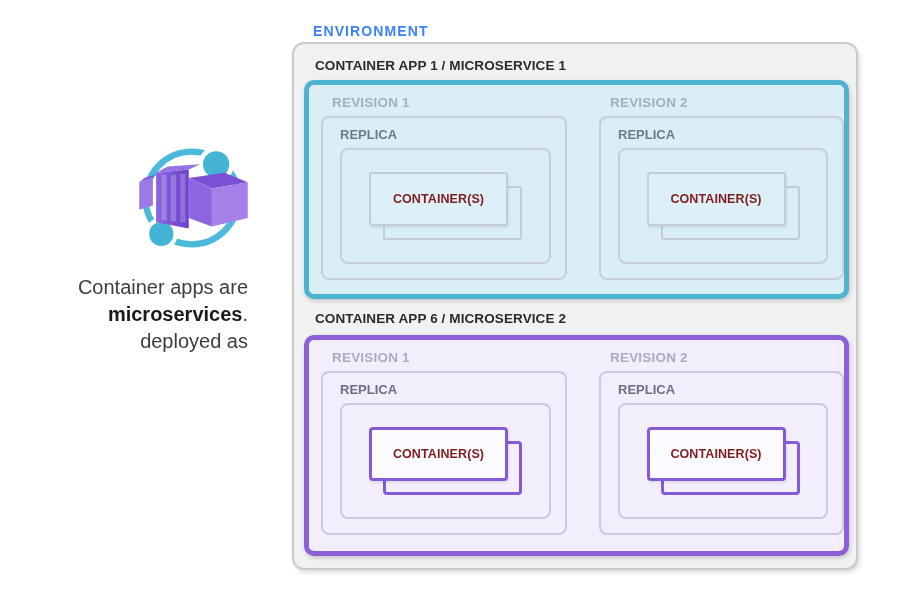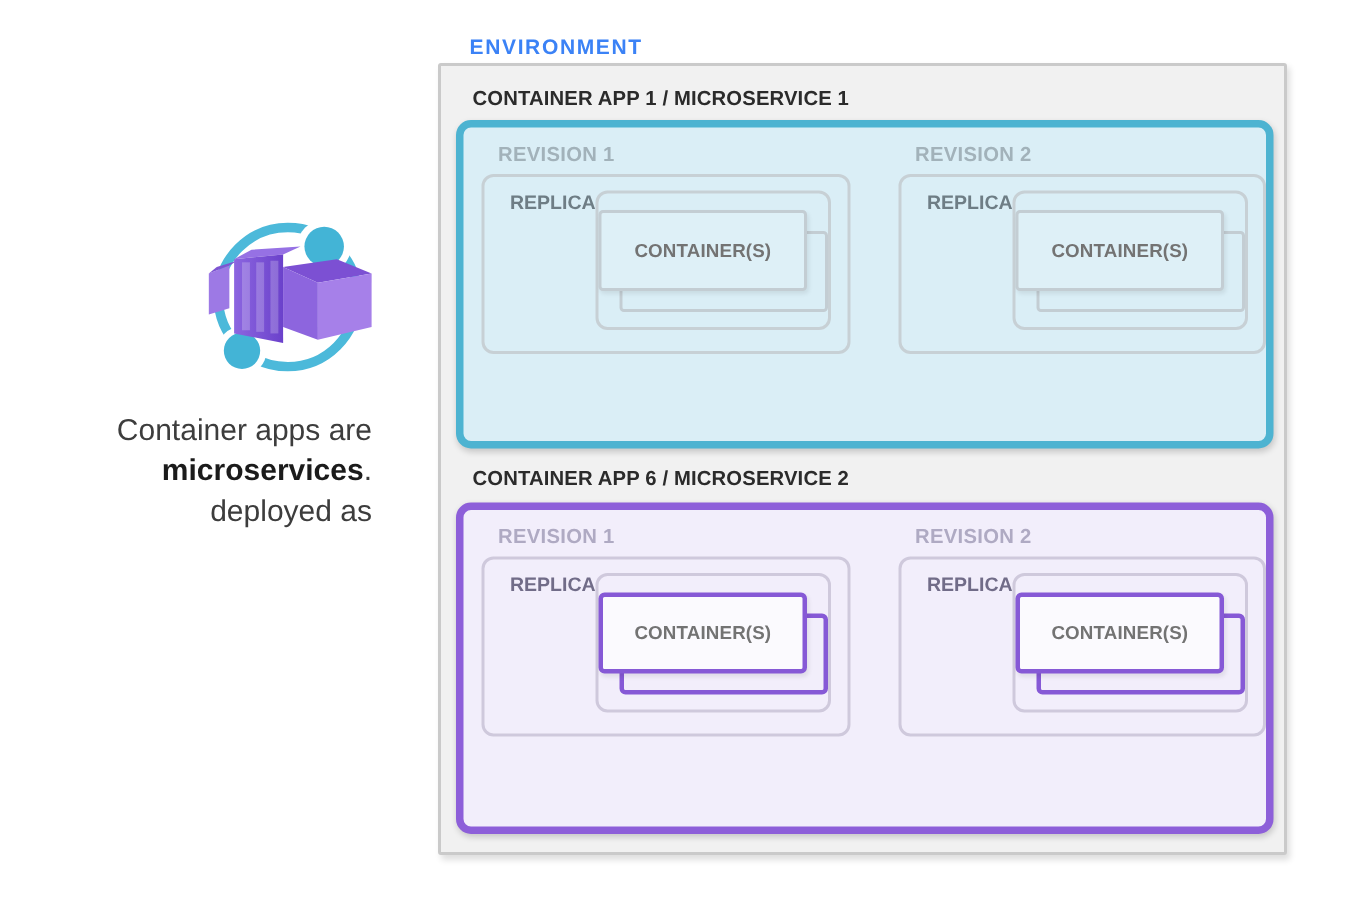--- a/index.html
+++ b/index.html
@@ -17,21 +17,21 @@
   .caption strong { color:#1b1b1b; font-weight:bold; }
 
   
   .env-label {
     position:absolute; left:313px; top:23px;
     font-size:14px; font-weight:bold; letter-spacing:1.1px; color:#3b82f6;
   }
   .env-box {
     position:absolute; left:292px; top:42px; width:566px; height:528px;
     box-sizing:border-box; background:#f1f1f1; border:2px solid #cacaca;
-    border-radius:2px; box-shadow:2px 3px 4px rgba(0,0,0,0.13);
+    border-radius:12px; box-shadow:2px 3px 4px rgba(0,0,0,0.13);
   }
 
   .app-label {
     position:absolute; left:21px; font-size:13.5px; font-weight:bold;
     color:#2b2b2b; letter-spacing:0.1px;
   }
   .app-label.a1 { top:14px; }
   .app-label.a2 { top:267px; }
 
   .app-box {
@@ -46,22 +46,22 @@
   .rev-col.c2 { left:290px; width:245px; }
 
   .revision-label {
     height:17px; padding-left:11px; margin-bottom:4px;
     font-size:13.5px; font-weight:bold; letter-spacing:0.2px;
   }
   .app1 .revision-label { color:#a2b2ba; }
   .app2 .revision-label { color:#afaac3; }
 
   .replica-box {
-    box-sizing:border-box; height:120px; border-radius:8px;
-    padding:9px 14px 14px 17px; display:flex; flex-direction:row;
+    box-sizing:border-box; height:164px; border-radius:8px;
+    padding:9px 14px 14px 17px; display:flex; flex-direction:column;
   }
   .app1 .replica-box { border:2px solid #c7d0d5; }
   .app2 .replica-box { border:2px solid #cfc9dc; }
 
   .replica-label { font-size:13px; font-weight:bold; margin-bottom:6px; }
   .app1 .replica-label { color:#6e7d85; }
   .app2 .replica-label { color:#716c88; }
 
   .inner-box {
     flex:1; border-radius:8px; display:flex; align-items:center; justify-content:center;
@@ -71,21 +71,21 @@
 
   .stack { position:relative; width:153px; height:68px; }
   .cbox {
     position:absolute; width:139px; height:54px; box-sizing:border-box;
   }
   .app1 .cbox { border:2px solid #c3cdd3; border-radius:3px; background:#daeef6; }
   .app2 .cbox { border:3px solid #8659d6; border-radius:4px; background:#f2eefb; }
   .cbox.back { left:14px; top:14px; }
   .cbox.front {
     left:0; top:0; display:flex; align-items:center; justify-content:center;
-    font-size:12.5px; font-weight:bold; color:#737373; letter-spacing:0.1px;
+    font-size:12.5px; font-weight:bold; color:#7f1d1d; letter-spacing:0.1px;
     box-shadow:1px 2px 3px rgba(0,0,0,0.08);
   }
   .app1 .cbox.front { background:#def0f7; }
   .app2 .cbox.front { background:#fbfafe; }
 </style>
 </head>
 <body>
 
 <div class="canvas">
 

